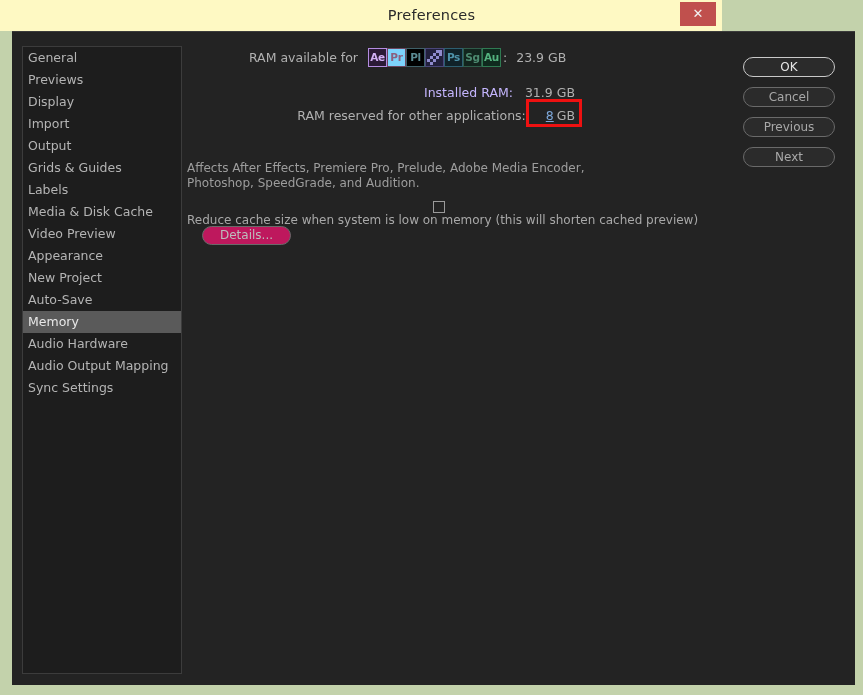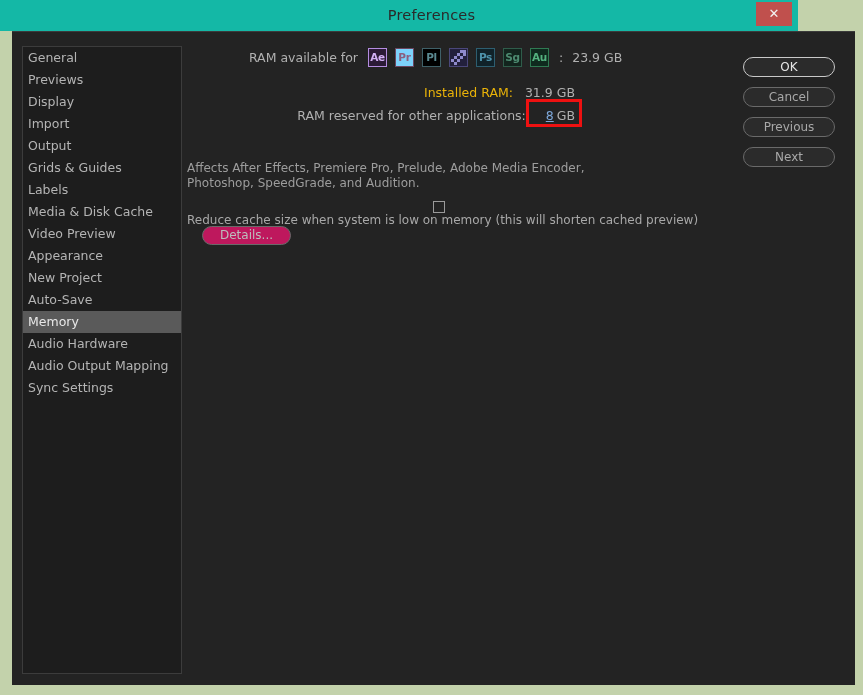--- a/index.html
+++ b/index.html
@@ -20,23 +20,23 @@
   #window {
     position: absolute;
     left: 0; top: 0;
     width: 863px;
     height: 695px;
     background: #c3d2ab;
   }
   #titlebar {
     position: absolute;
     left: 0; top: 0;
-    width: 798px;
+    width: 722px;
     height: 31px;
-    background: #14b8a6;
+    background: #fef9c3;
   }
   #title-text {
     position: absolute;
     left: 0; top: 0;
     width: 863px;
     height: 31px;
     line-height: 31px;
     text-align: center;
     font-size: 14.5px;
     color: #2a2a2a;
@@ -110,21 +110,21 @@
     color: #b0b0b0;
     white-space: nowrap;
   }
 
   #row-installed {
     top: 39px;
     left: 0;
     width: 391px;
     text-align: right;
   }
-  #row-installed .lbl { color: #eab308; }
+  #row-installed .lbl { color: #c4b5fd; }
   #row-installed .val { color: #b0b0b0; margin-left: 8px; }
 
   #row-reserved {
     top: 62px;
     left: 0;
     width: 391px;
     text-align: right;
   }
   #reserved-value-wrap {
     display: inline-block;
@@ -161,21 +161,20 @@
   #row-available .lbl {
     width: 174px;
     text-align: right;
     padding-right: 10px;
     font-size: 12.5px;
     color: #b0b0b0;
   }
   .app-icon {
     width: 19px;
     height: 19px;
-    margin-right: 8px;
     border: 1px solid #555;
     box-sizing: border-box;
     font-size: 10.5px;
     line-height: 17px;
     text-align: center;
     font-weight: bold;
     font-family: "DejaVu Sans", "Liberation Sans", sans-serif;
     letter-spacing: -.3px;
     cursor: pointer;
     position: relative;

